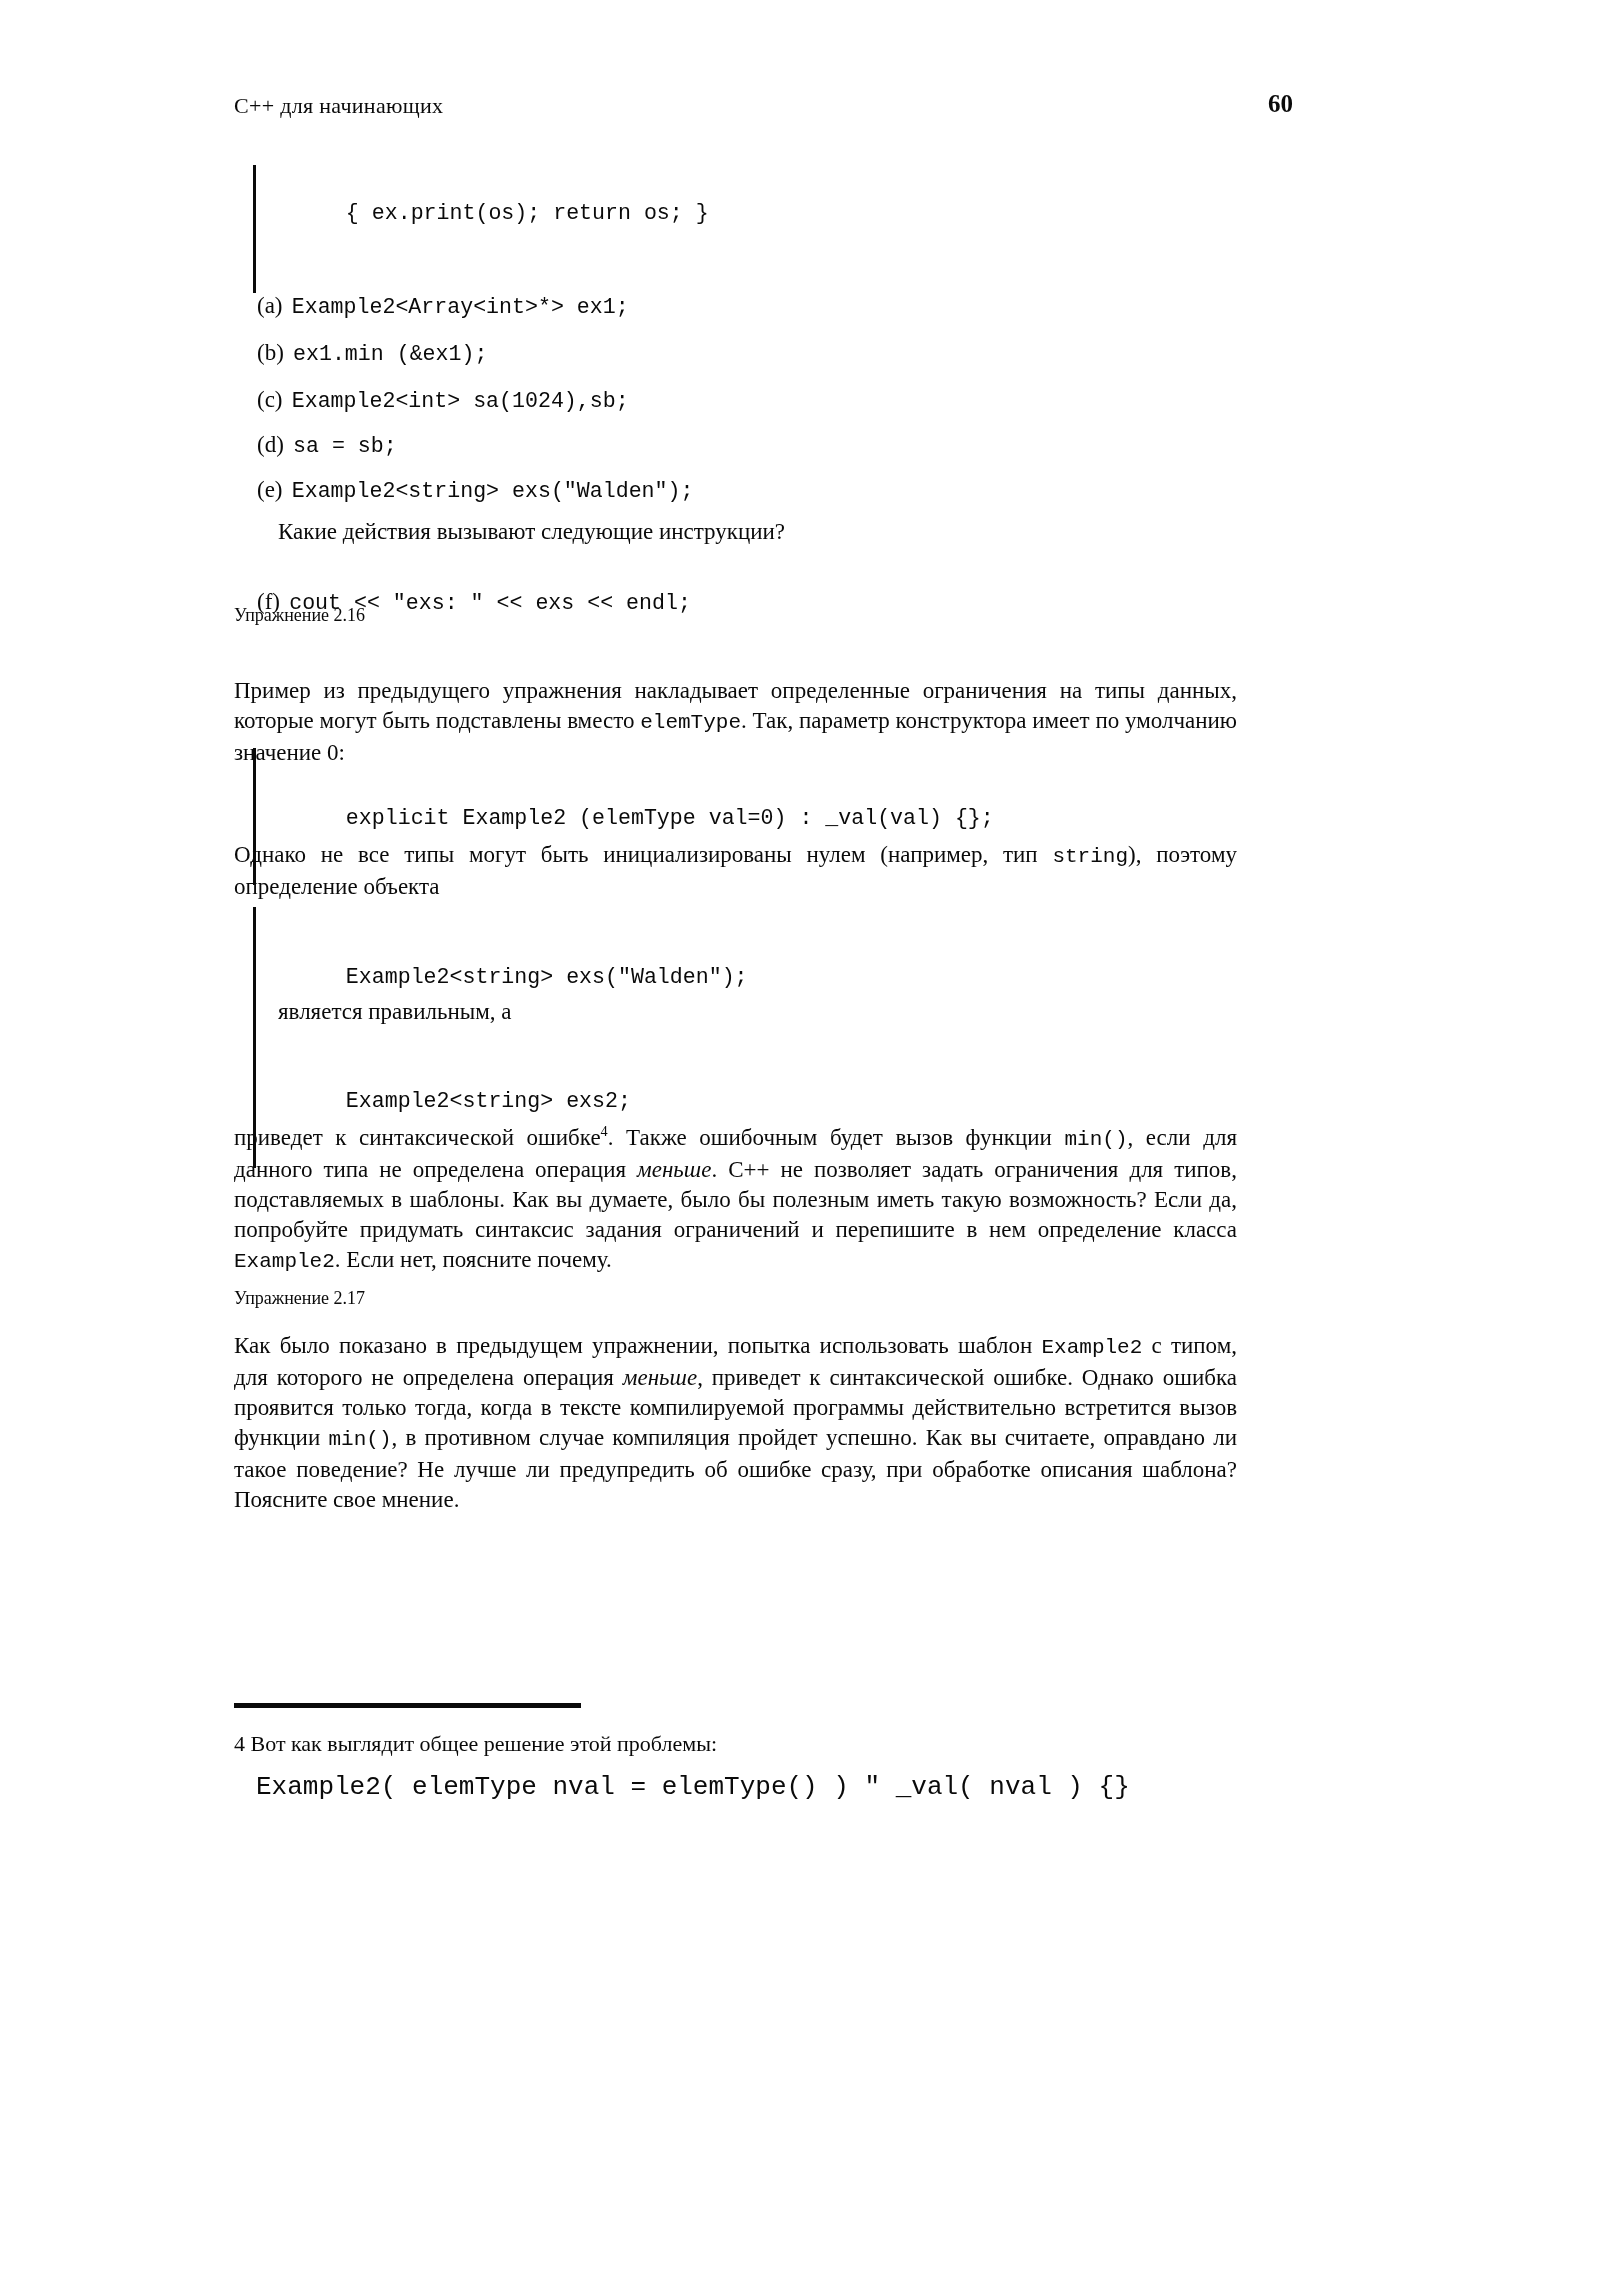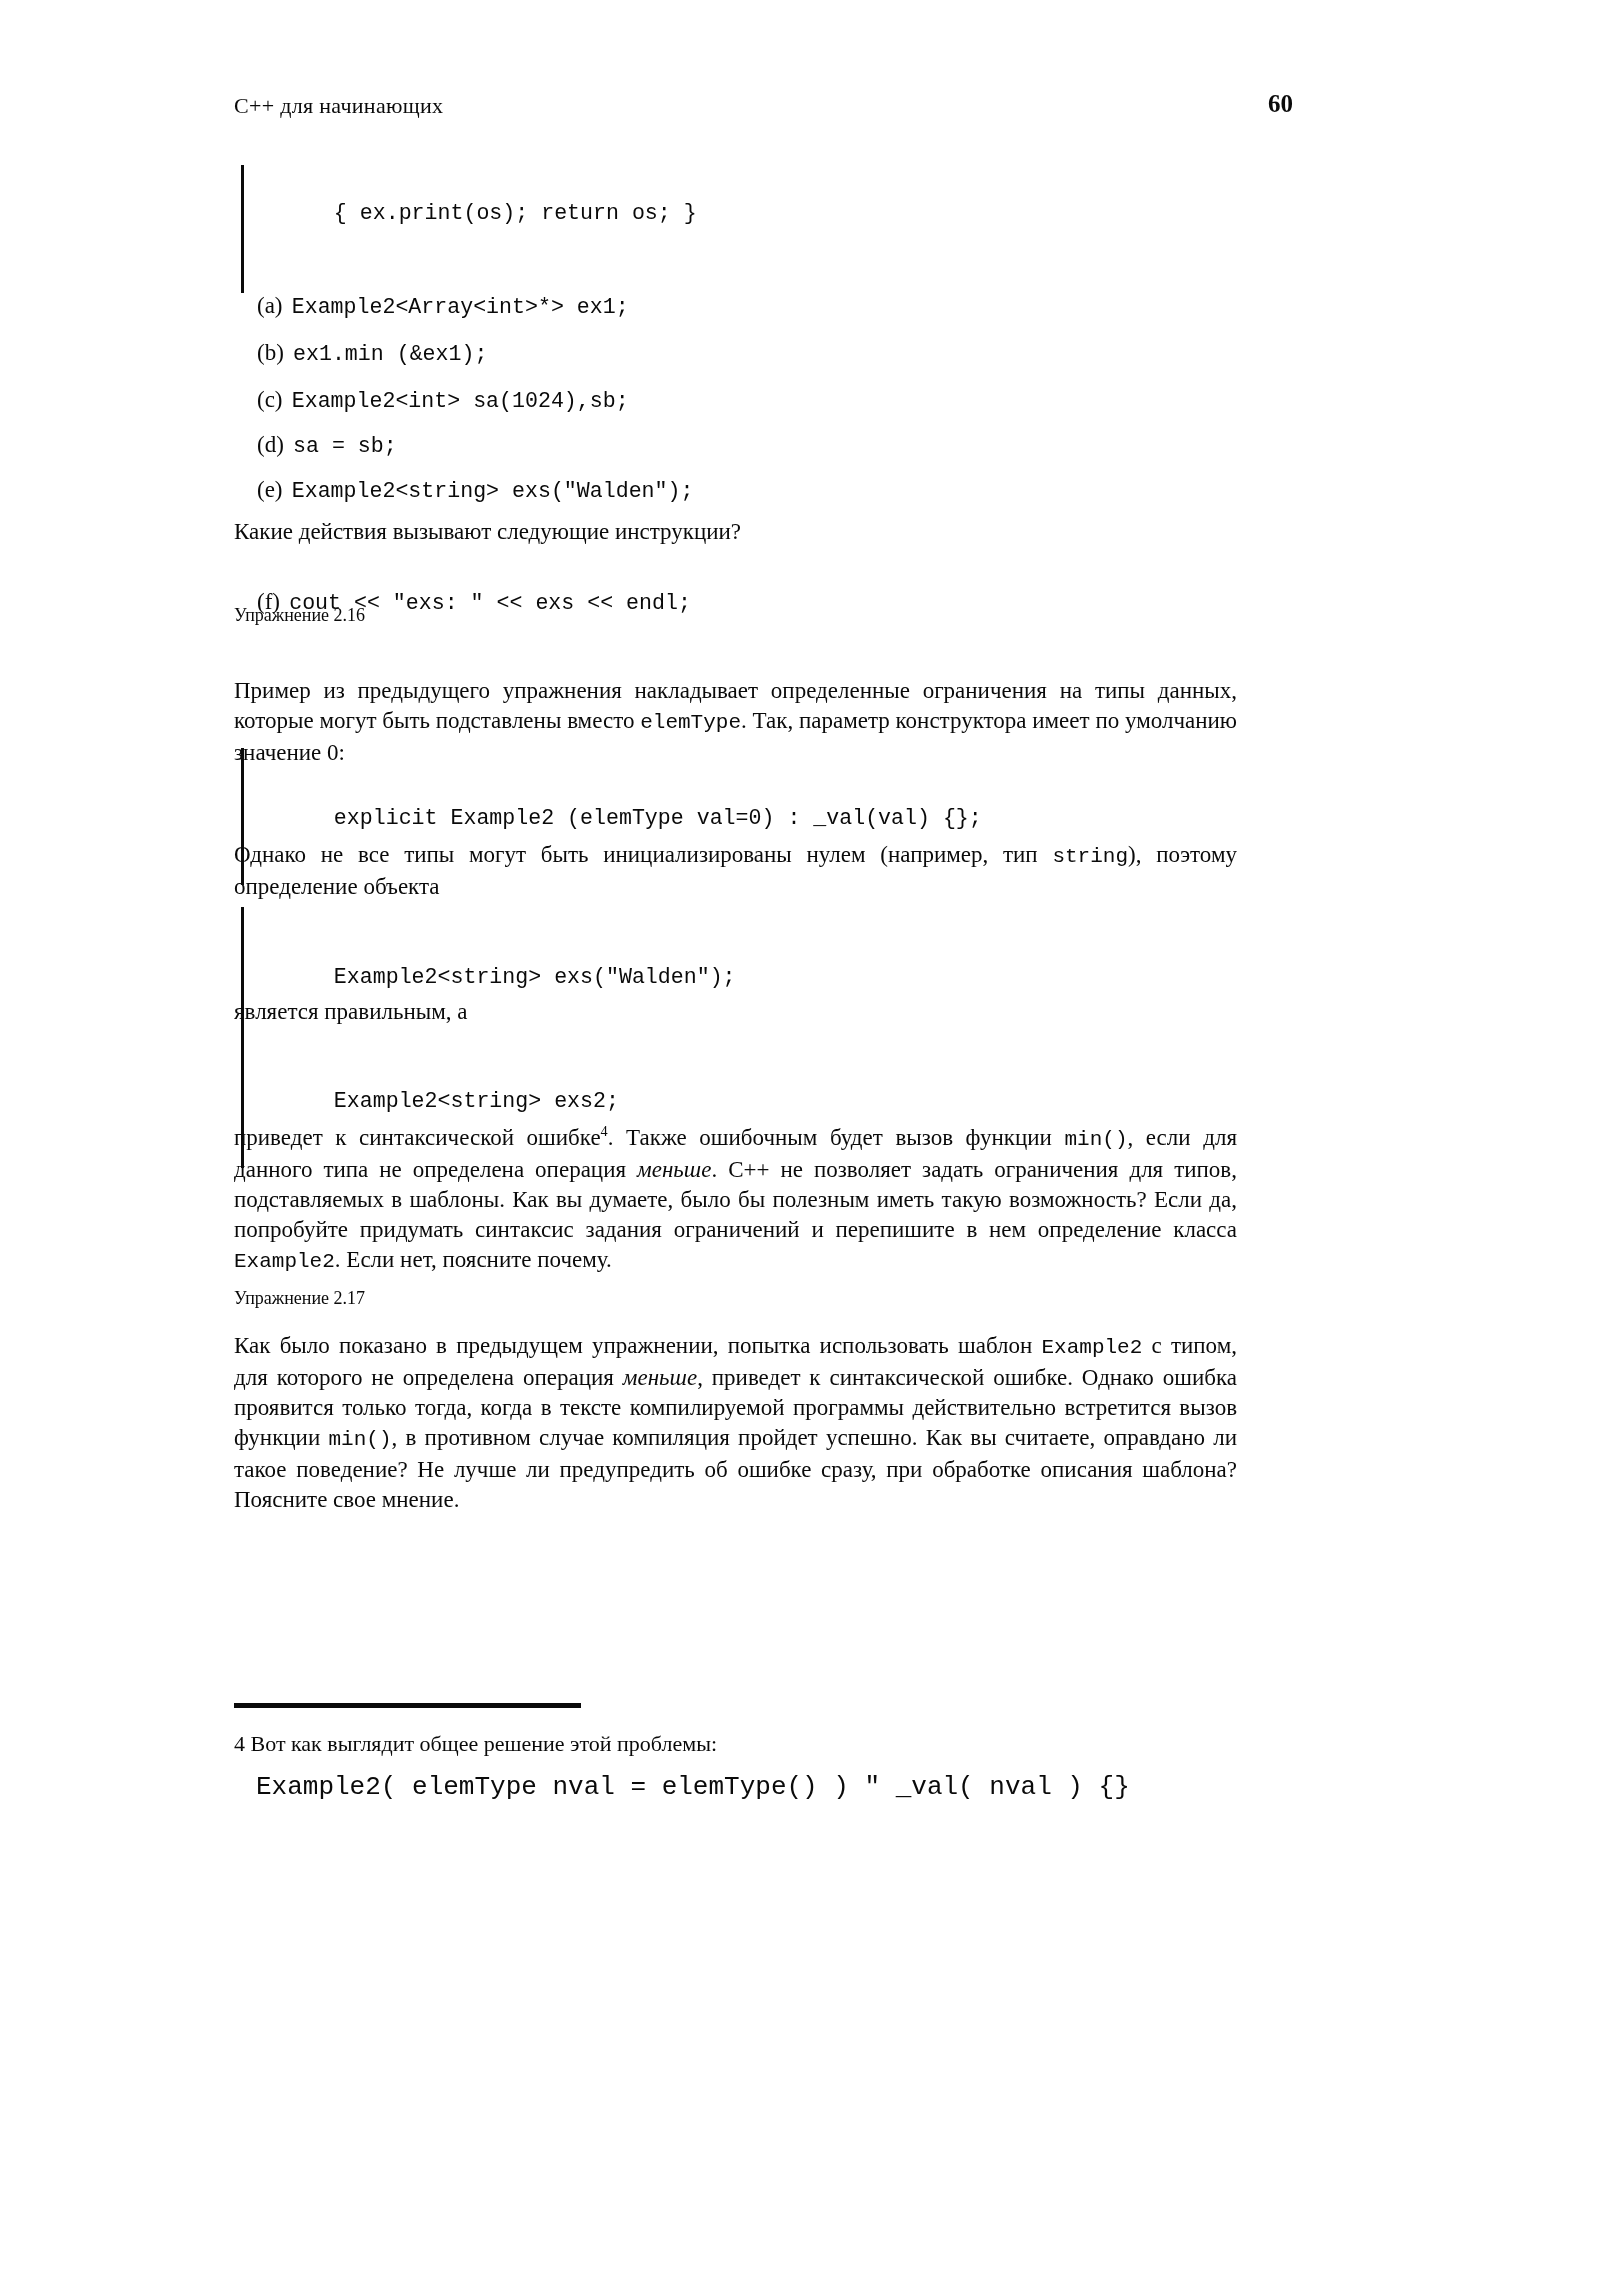--- a/index.html
+++ b/index.html
@@ -20,28 +20,28 @@
   .sans  { font-family: Liberation Serif, serif; }
 
   .header-title { left: 234px; top: 93px; font-size: 22px; letter-spacing: 0.3px; }
   .page-number  { left: 1268px; top: 90px; font-size: 25px; font-weight: bold; }
 
   .body-text {
     left: 234px; width: 1003px;
     font-size: 23px; line-height: 30px;
     text-align: justify;
   }
-  .no-justify { text-align: left; }
+  .no-justify { text-align: left; margin-left: 44px; }
 
   .inline-mono { font-family: "Liberation Mono", "DejaVu Sans Mono", monospace; font-size: 21px; }
   .em { font-style: italic; }
   .sup { vertical-align: super; font-size: 0.62em; line-height: 0; }
 
   .code-block {
-    left: 241px;
+    left: 253px;
     border-left: 3.3px solid #0a0a0a;
     padding: 31px 0 27.5px 38px;
     font-size: 21.6px;
     line-height: 26px;
     white-space: pre;
   }
   .code-block.first { padding-top: 9.2px; padding-bottom: 41px; }
 
   .list-item {
     left: 234px;

